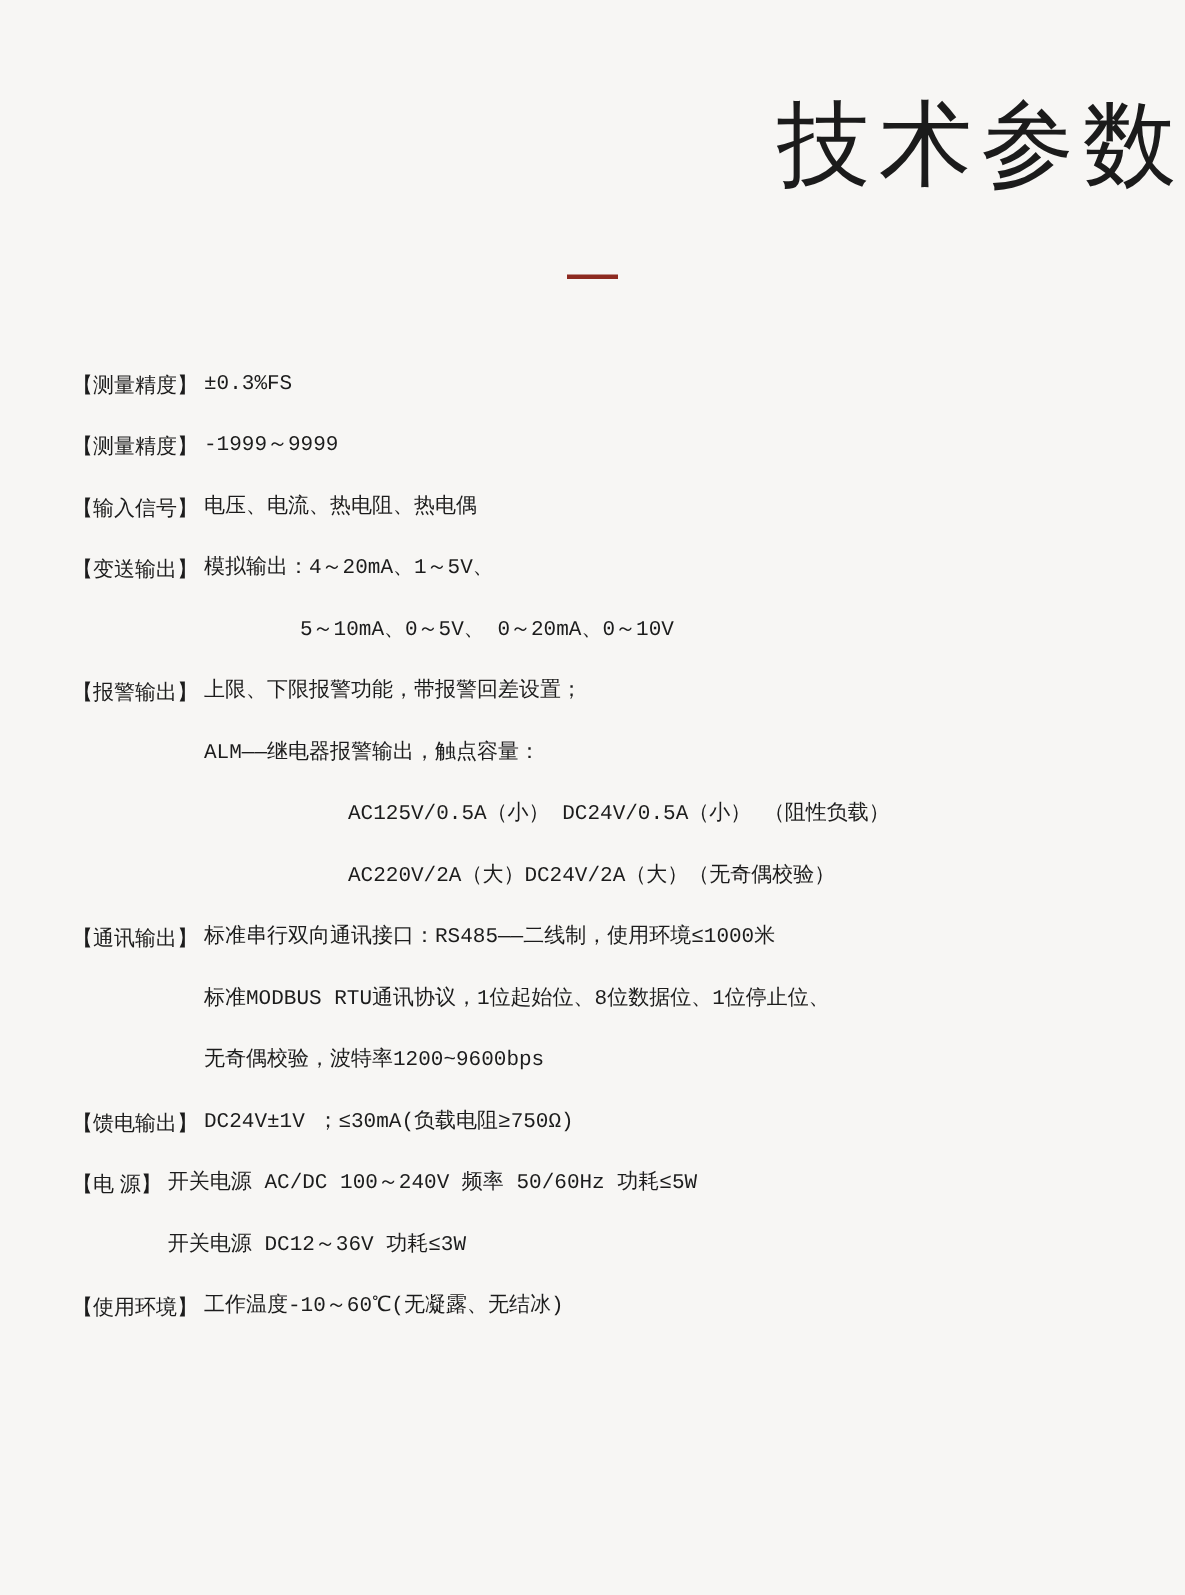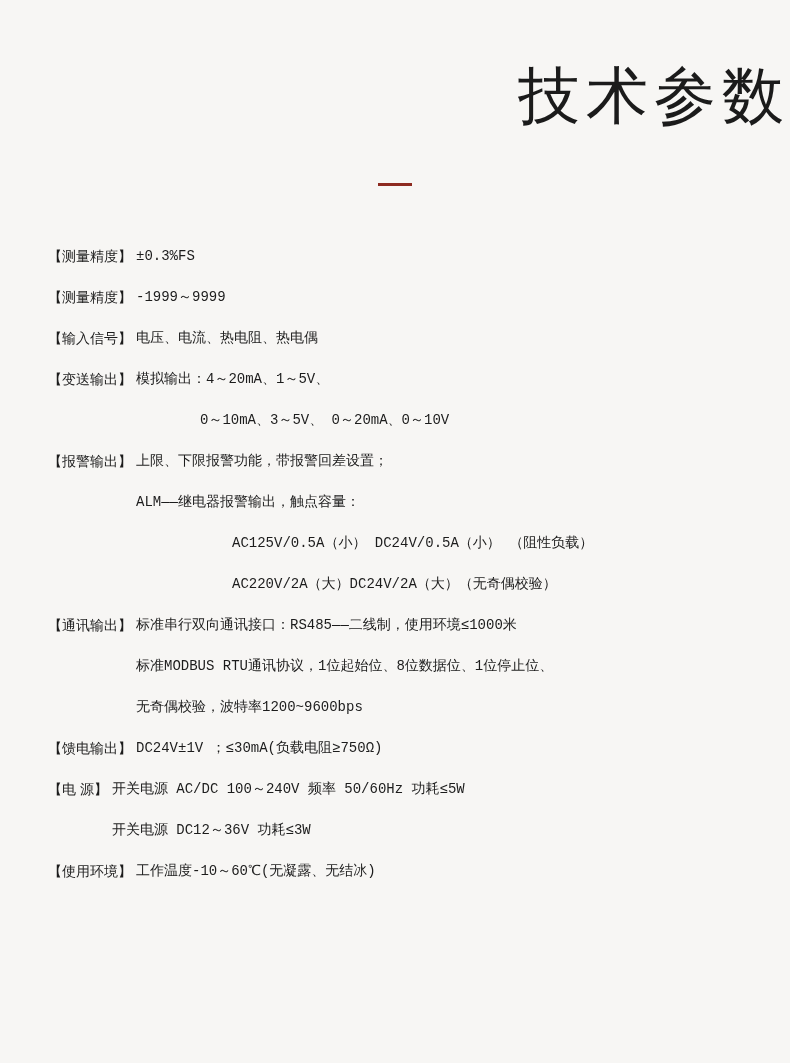--- a/index.html
+++ b/index.html
@@ -96,21 +96,21 @@
       <div class="spec-row">
         <div class="spec-label">【输入信号】</div>
         <div class="spec-values">
           <div class="spec-value-line indent-0">电压、电流、热电阻、热电偶</div>
         </div>
       </div>
       <div class="spec-row">
         <div class="spec-label">【变送输出】</div>
         <div class="spec-values">
           <div class="spec-value-line indent-0">模拟输出：4～20mA、1～5V、</div>
-          <div class="spec-value-line indent-1">0～10mA、3～5V、 0～20mA、0～10V</div>
+          <div class="spec-value-line indent-1">5～10mA、0～5V、 0～20mA、0～10V</div>
         </div>
       </div>
       <div class="spec-row">
         <div class="spec-label">【报警输出】</div>
         <div class="spec-values">
           <div class="spec-value-line indent-0">上限、下限报警功能，带报警回差设置；</div>
           <div class="spec-value-line indent-0">ALM——继电器报警输出，触点容量：</div>
           <div class="spec-value-line indent-2">AC125V/0.5A（小）  DC24V/0.5A（小） （阻性负载）</div>
           <div class="spec-value-line indent-2">AC220V/2A（大）DC24V/2A（大）（无奇偶校验）</div>
         </div>

